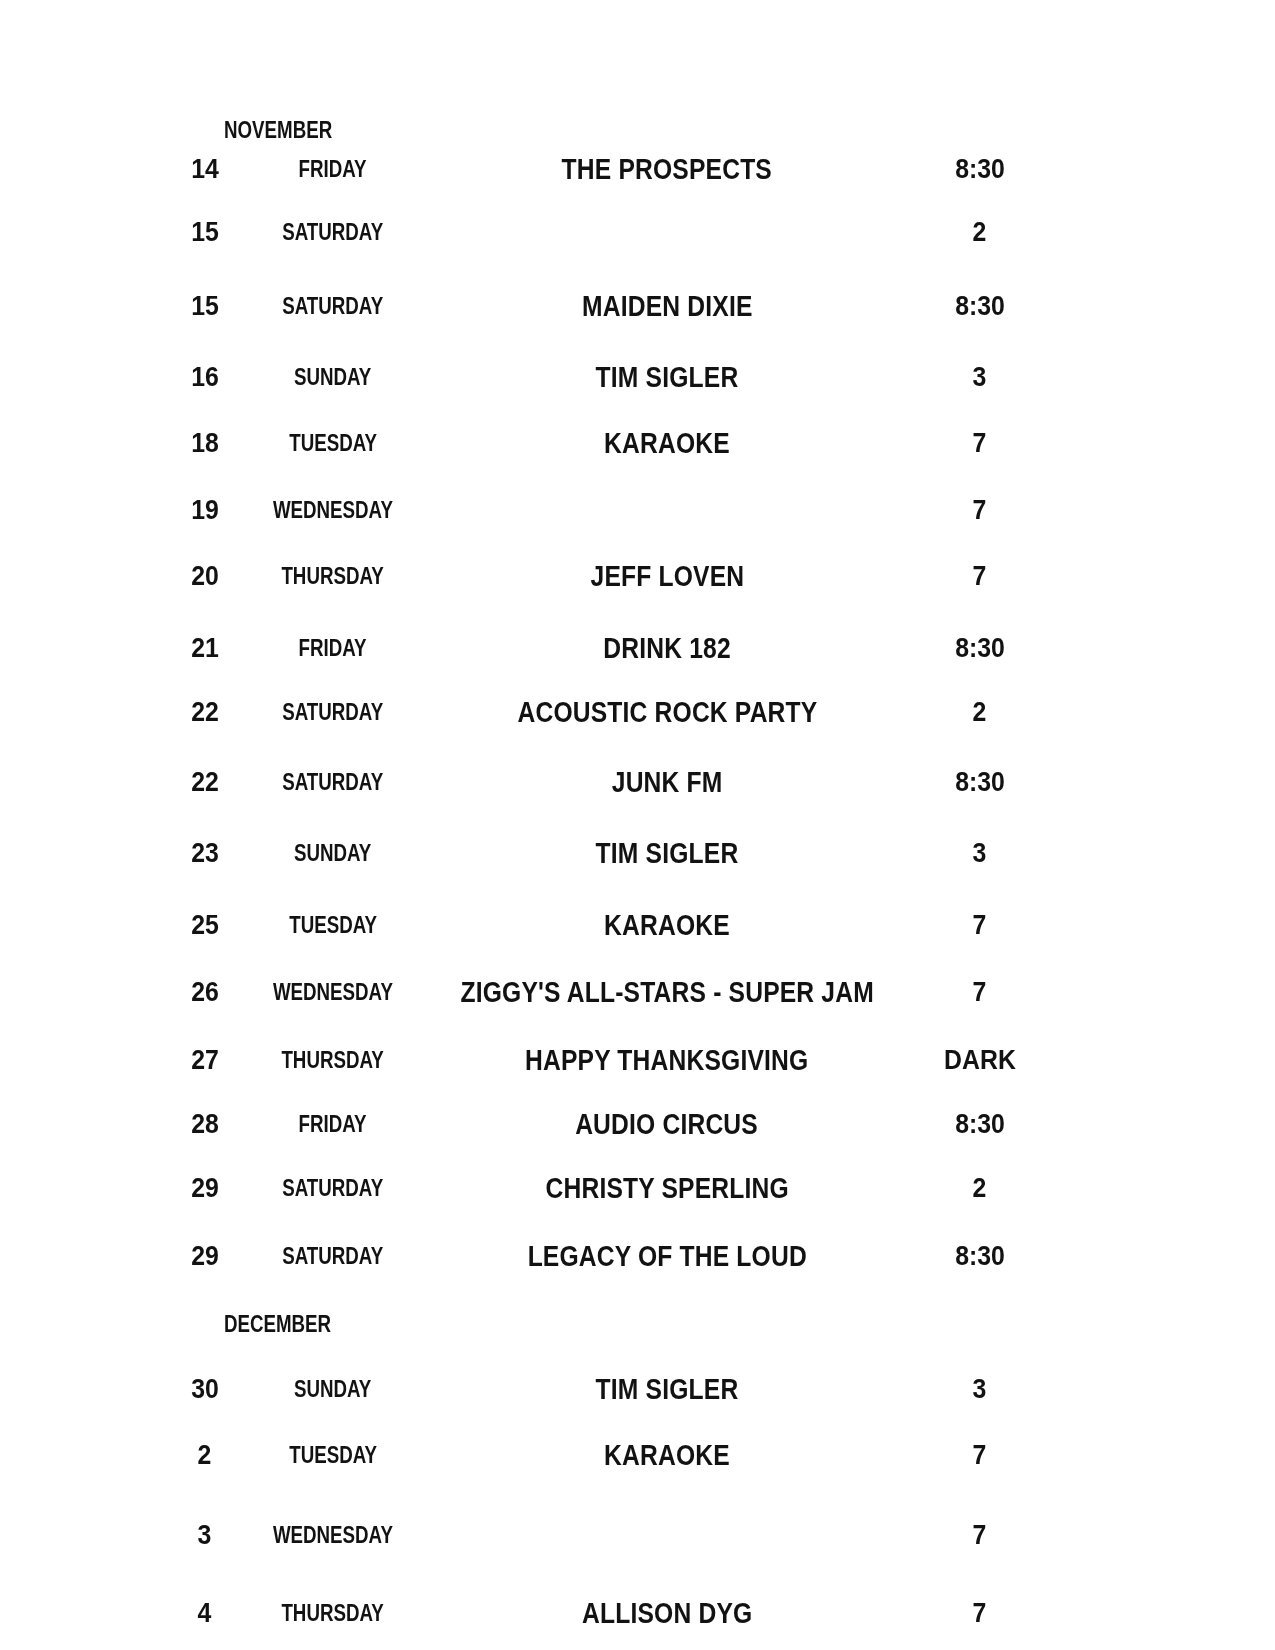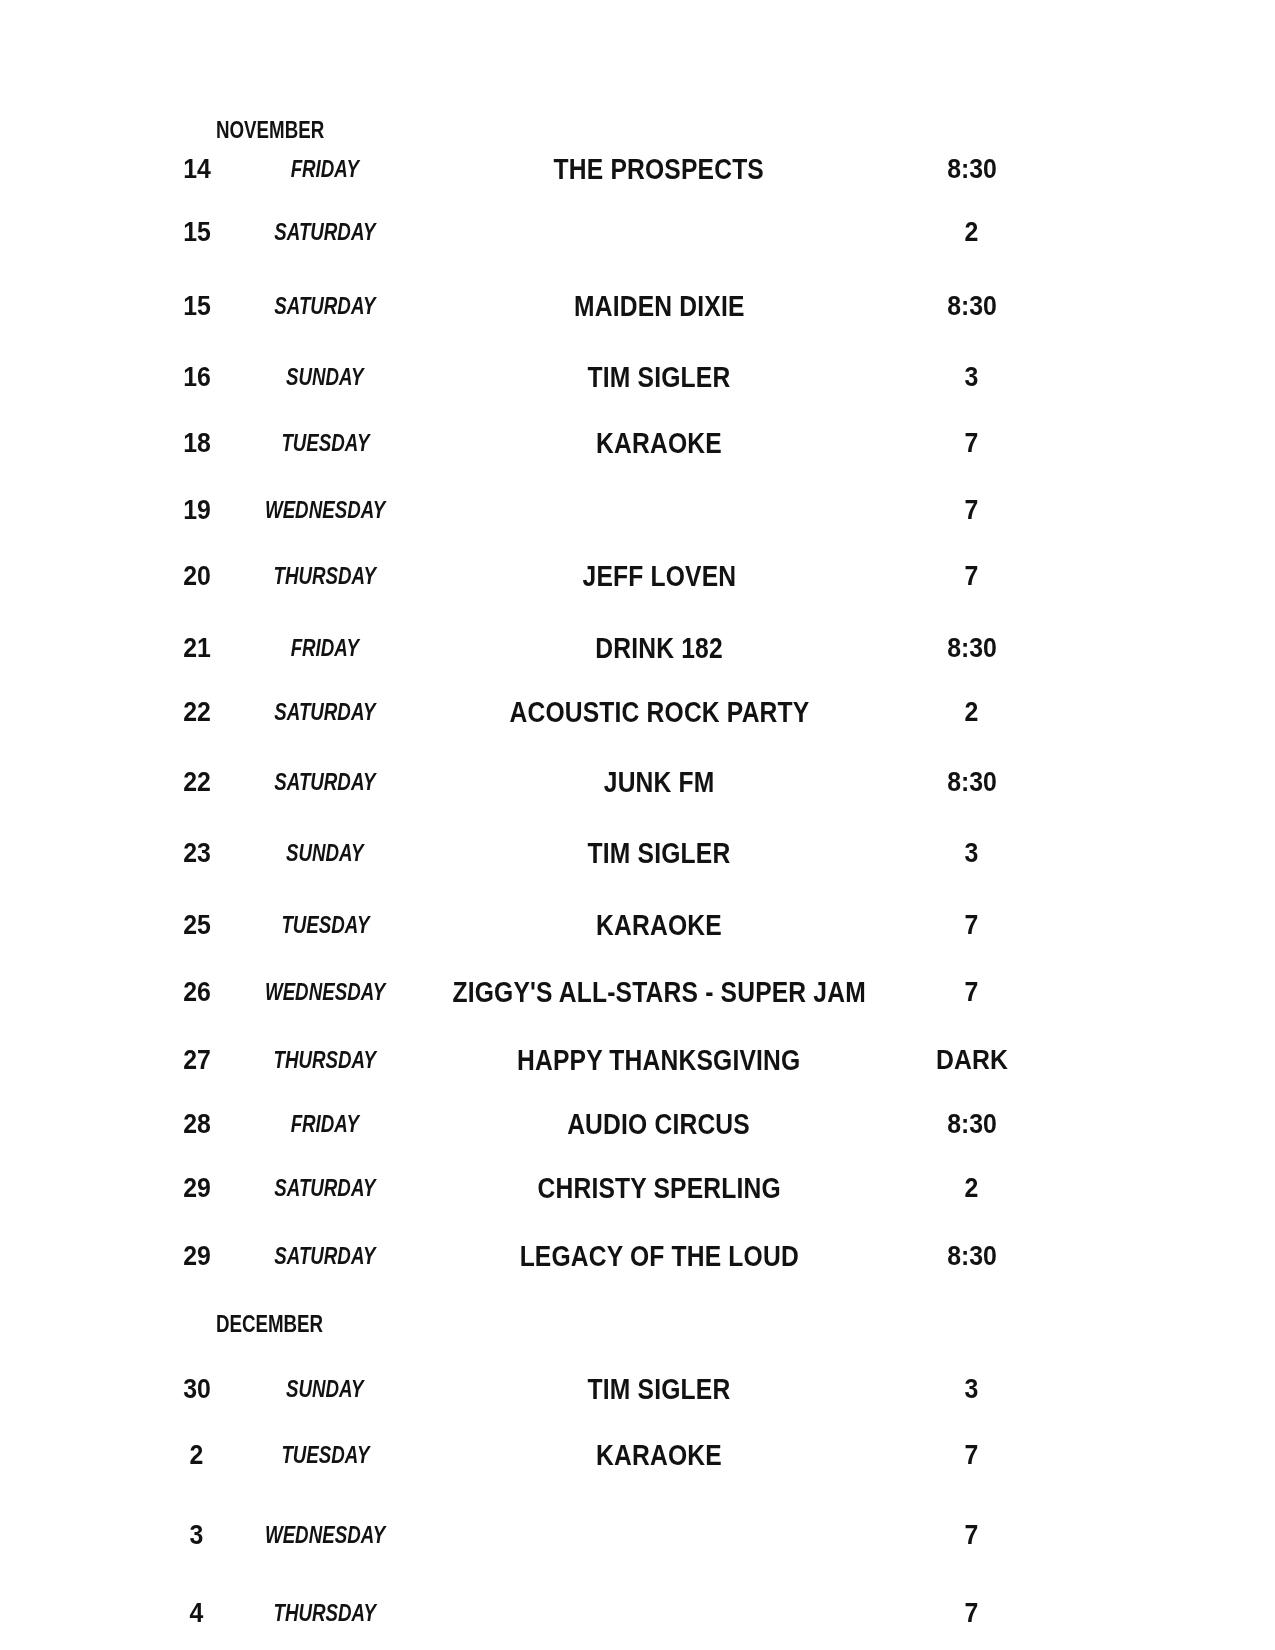--- a/index.html
+++ b/index.html
@@ -11,34 +11,34 @@
     position: relative;
     width: 1275px;
     height: 1650px;
     background: #ffffff;
     color: #121212;
     font-family: "Liberation Sans", sans-serif;
     overflow: hidden;
   }
   .row, .month-row {
     position: absolute;
-    left: 4px;
+    left: 12px;
     right: 0;
     height: 32px;
     line-height: 32px;
     white-space: nowrap;
   }
   .cell {
     position: absolute;
     top: 0;
     height: 32px;
     text-align: center;
   }
   .cell.date  { left: 128px; width: 130px; text-align: center; }
-  .cell.day   { left: 231px; width: 180px; font-style: italic; }
+  .cell.day   { left: 231px; width: 180px; }
   .cell.event { left: 411px; width: 488px; }
   .cell.time  { left: 878px; width: 180px; }
   .cell.month { left: 212px; width: 400px; text-align: left; }
 
   .t {
     display: inline-block;
     font-weight: 700;
     color: #121212;
     transform-origin: center center;
   }
@@ -207,16 +207,17 @@
 
   <div class="row" style="top:1519px">
     <span class="cell date"><span class="t">3</span></span>
     <span class="cell day"><span class="t">WEDNESDAY</span></span>
     <span class="cell time"><span class="t">7</span></span>
   </div>
 
   <div class="row" style="top:1597px">
     <span class="cell date"><span class="t">4</span></span>
     <span class="cell day"><span class="t">THURSDAY</span></span>
+    <span class="cell event"><span class="t">ALLISON DYG</span></span>
     <span class="cell time"><span class="t">7</span></span>
   </div>
 
 </div>
 
 </body></html>

